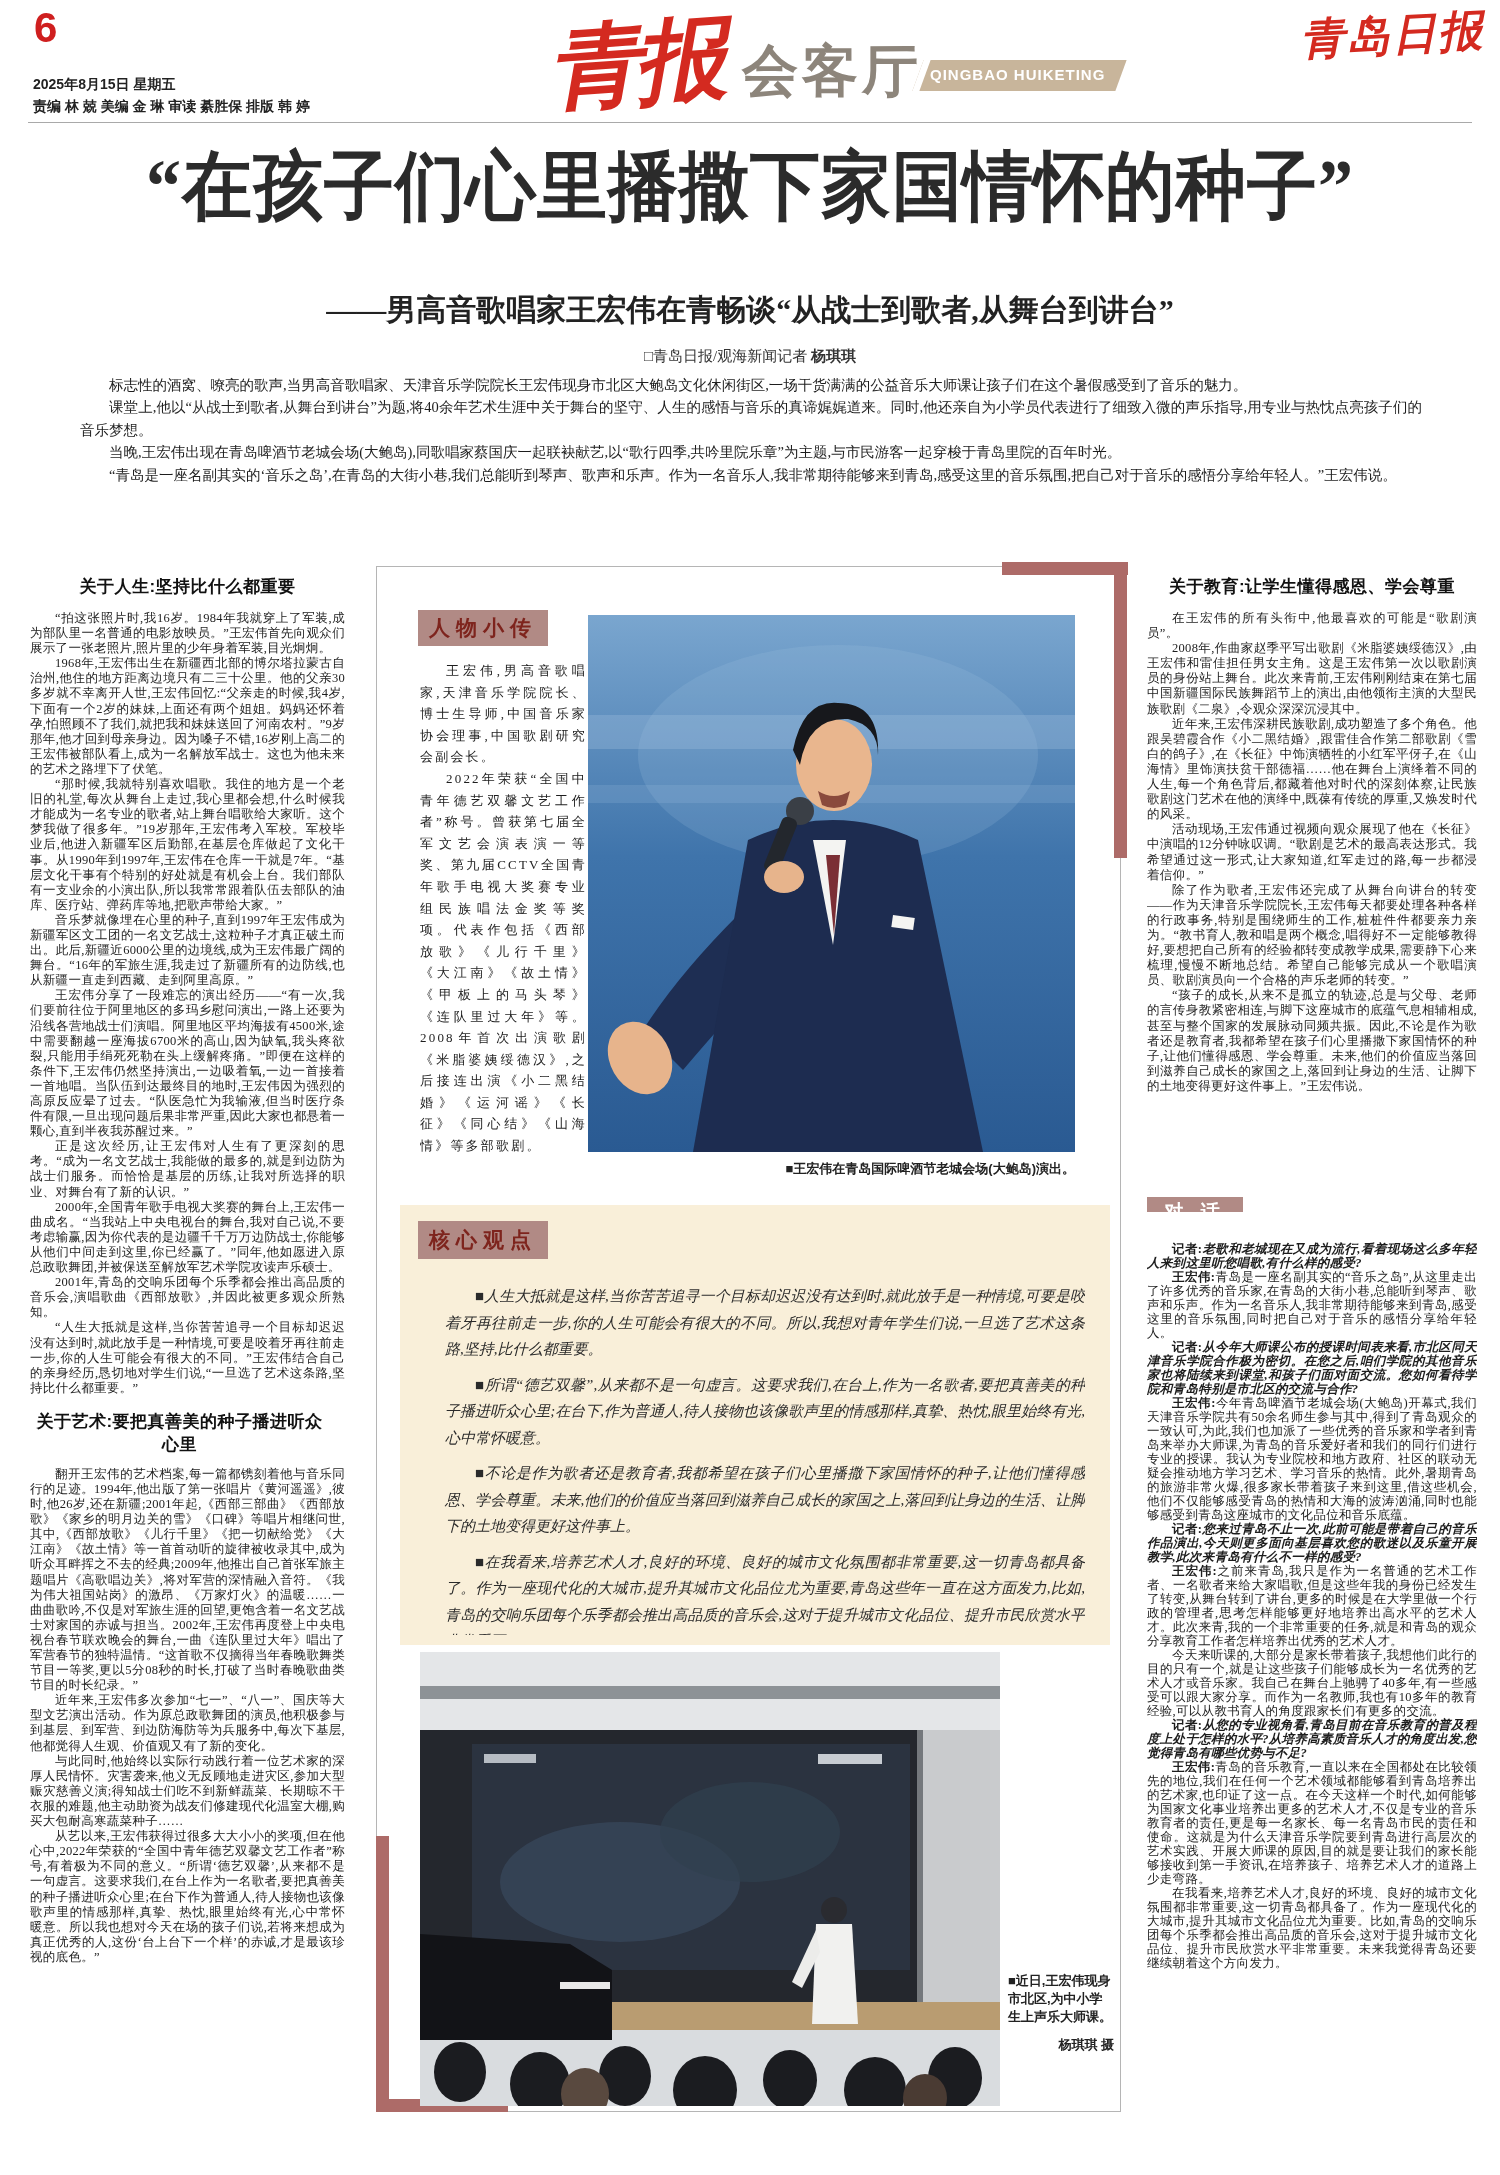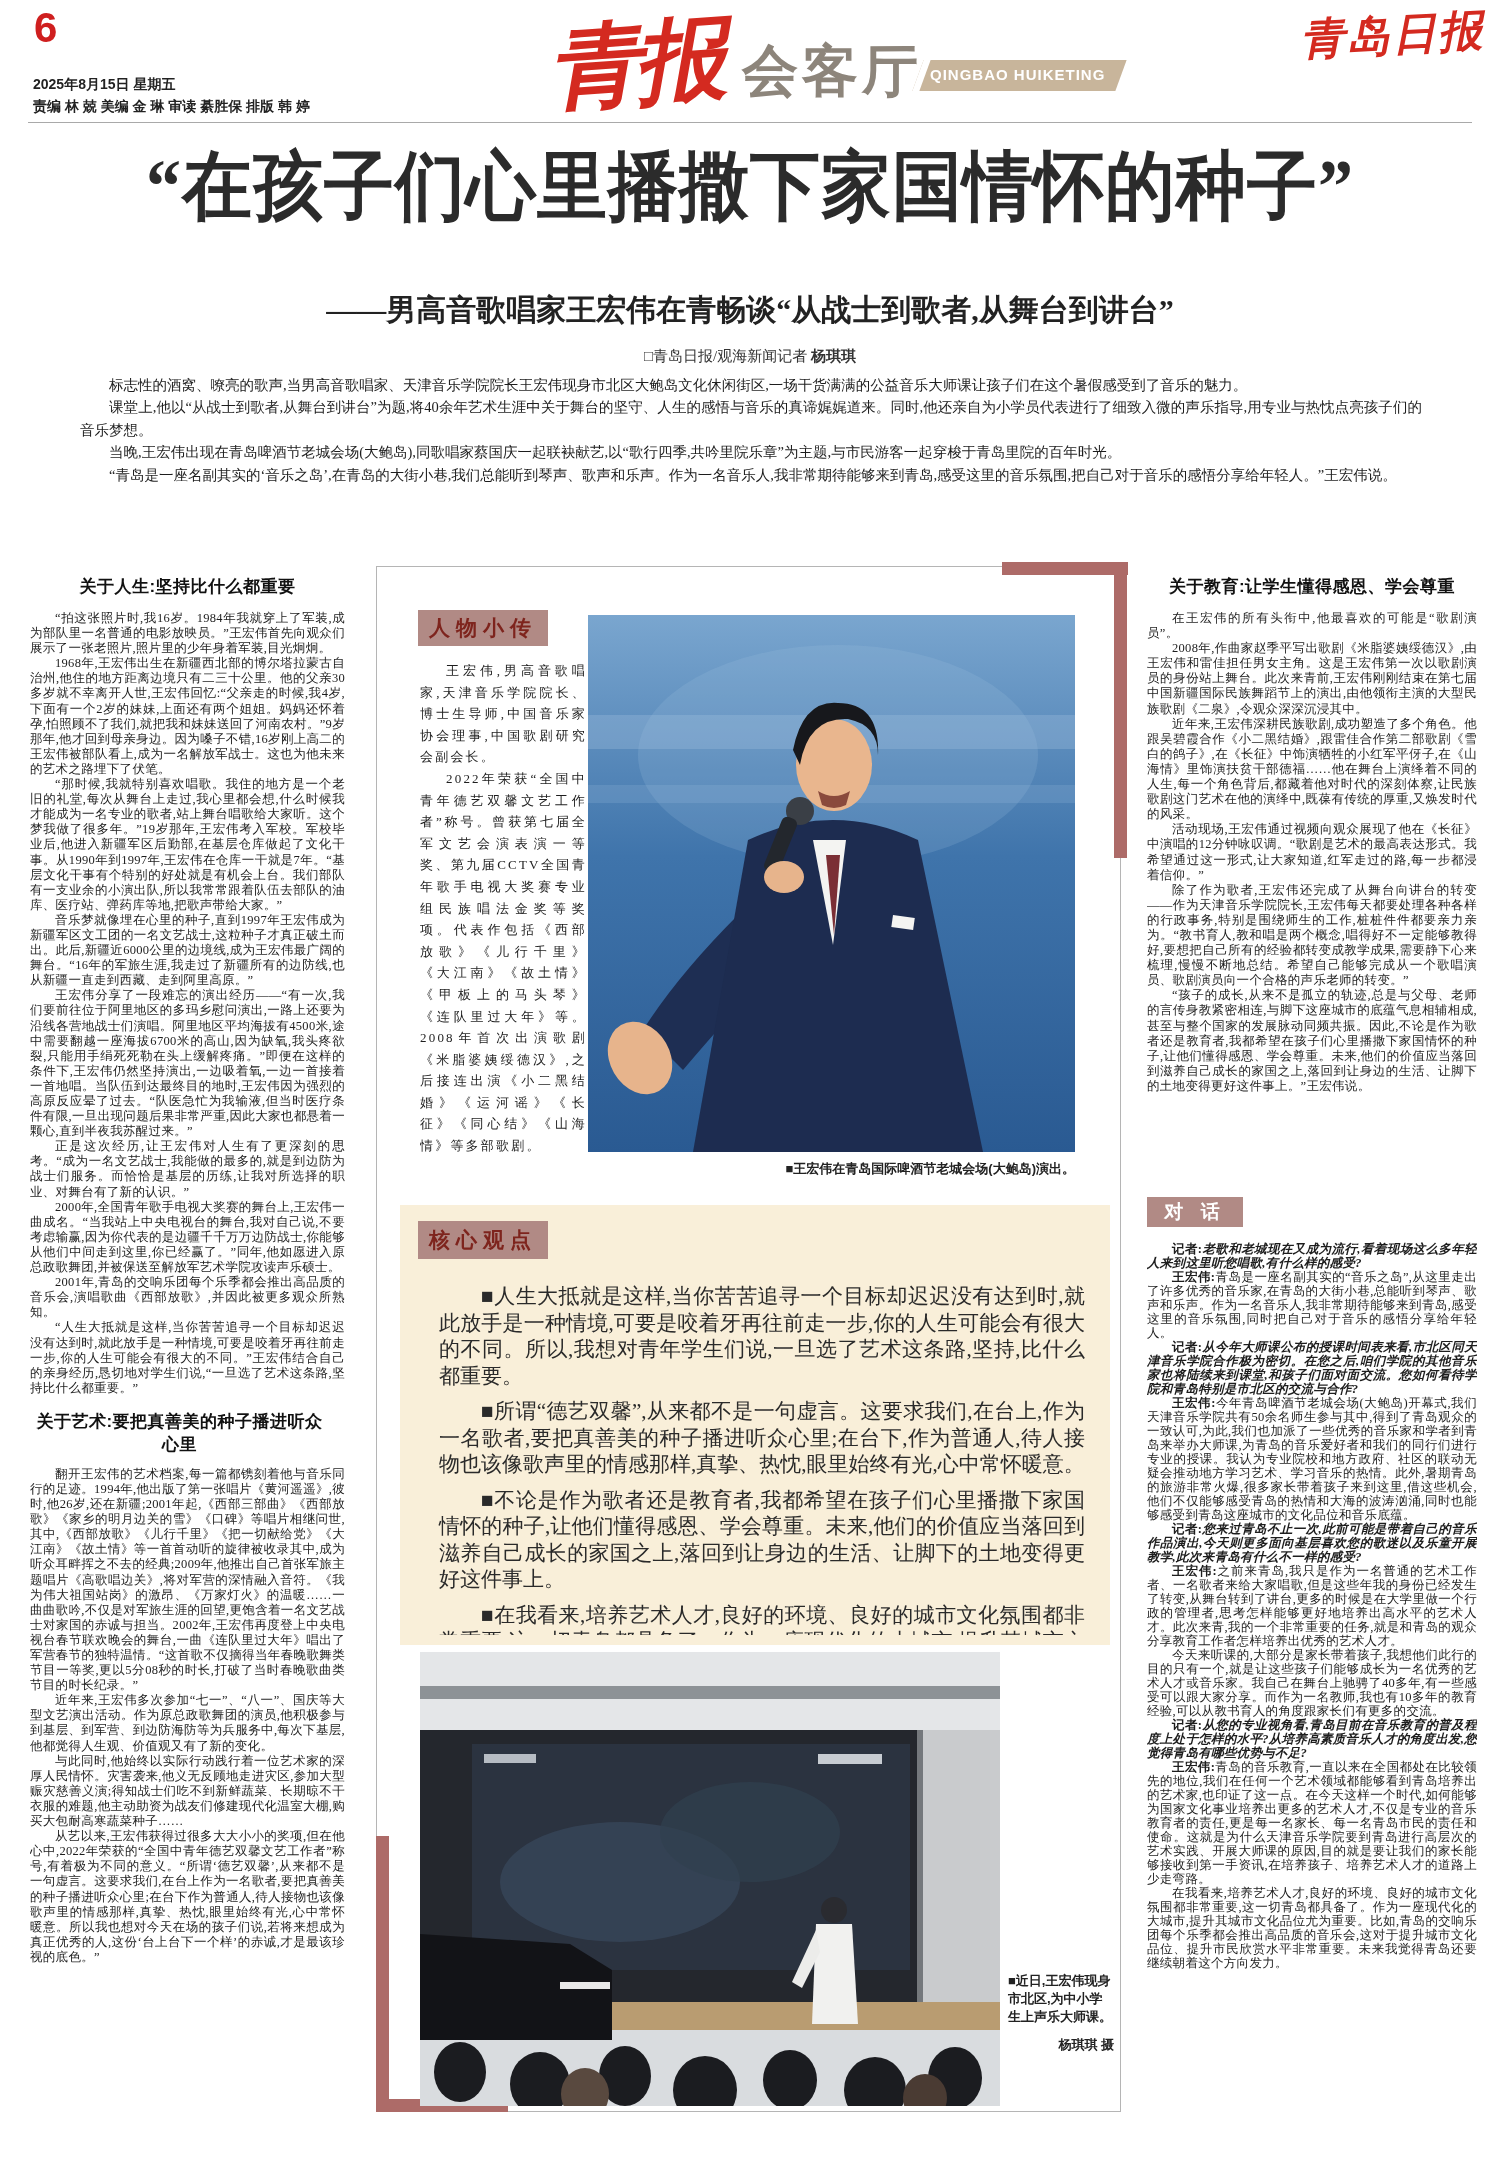--- a/index.html
+++ b/index.html
@@ -50,25 +50,25 @@
   .mid-frame{left:376px;top:566px;width:745px;height:1546px;border:1px solid #b5b5b5;box-sizing:border-box;}
   .maroon{background:#ad6b68;}
   .label-bar{background:#b18a85;color:#7e241d;font-family:"Liberation Sans",sans-serif;
              font-weight:bold;font-size:21px;text-align:center;letter-spacing:6px;}
   .bio{left:420px;top:660px;width:167px;height:497px;overflow:hidden;font-size:13px;
        line-height:21.6px;letter-spacing:2.2px;text-align:justify;}
   .bio p{margin:0;text-indent:2em;}
   .cap{font-family:"Liberation Sans",sans-serif;font-weight:bold;font-size:13px;color:#222;}
   .keybox{left:400px;top:1205px;width:710px;height:440px;background:#f9efd9;}
   .kp-wrap{left:435px;top:1283px;width:650px;height:352px;overflow:hidden;}
-  .kp-p{margin:0 0 9px 4px;font-size:21px;line-height:26.5px;
+  .kp-p{margin:0 0 9px 10px;font-size:15px;line-height:26.5px;font-style:italic;
         text-align:justify;text-indent:2em;color:#2a2a2a;}
   .cap2{left:1008px;top:1972px;width:106px;height:138px;}
   .cap2 .credit{margin-top:10px;text-align:right;}
-  .dlg-bar{left:1147px;top:1197px;width:96px;height:30px;background:#b18a85;color:#ffffff;
+  .dlg-bar{left:1147px;top:1197px;width:96px;height:15px;background:#b18a85;color:#ffffff;
            font-family:"Liberation Sans",sans-serif;font-weight:bold;font-size:19px;
            text-align:center;line-height:30px;letter-spacing:6px;}
   .photo{display:block;}
 </style>
 </head>
 <body>
 
 <div class="page">
 
   <div class="abs pagenum">6</div>

